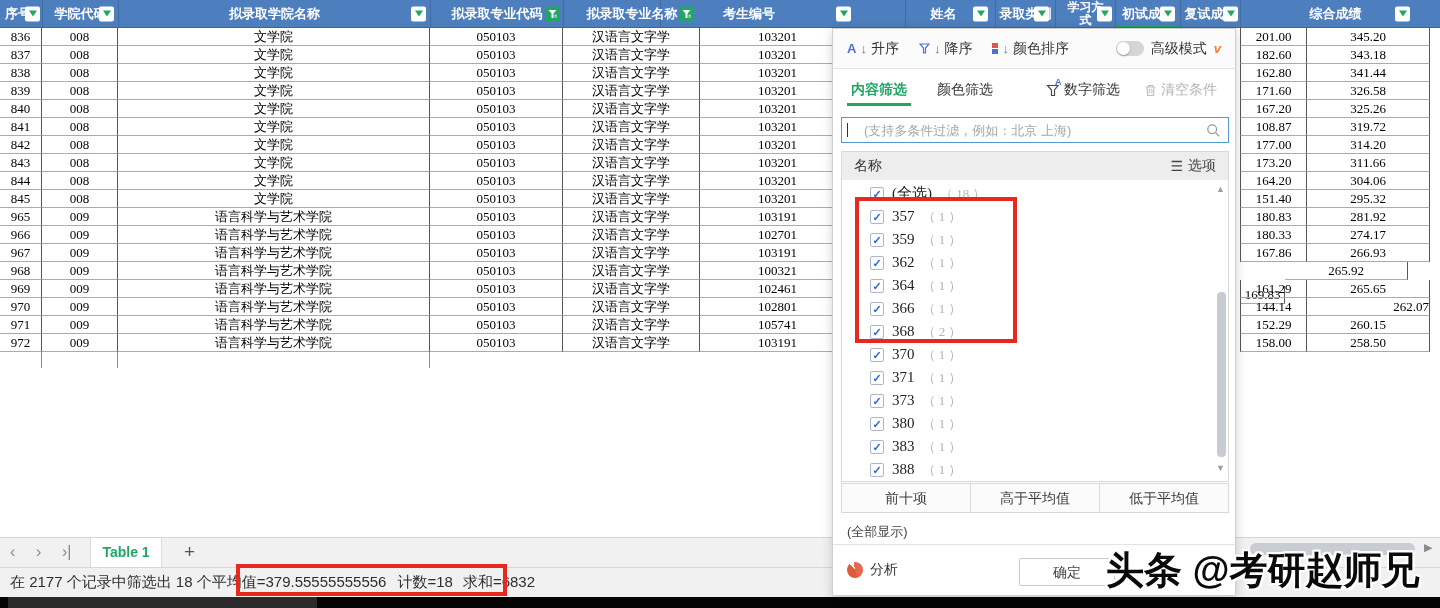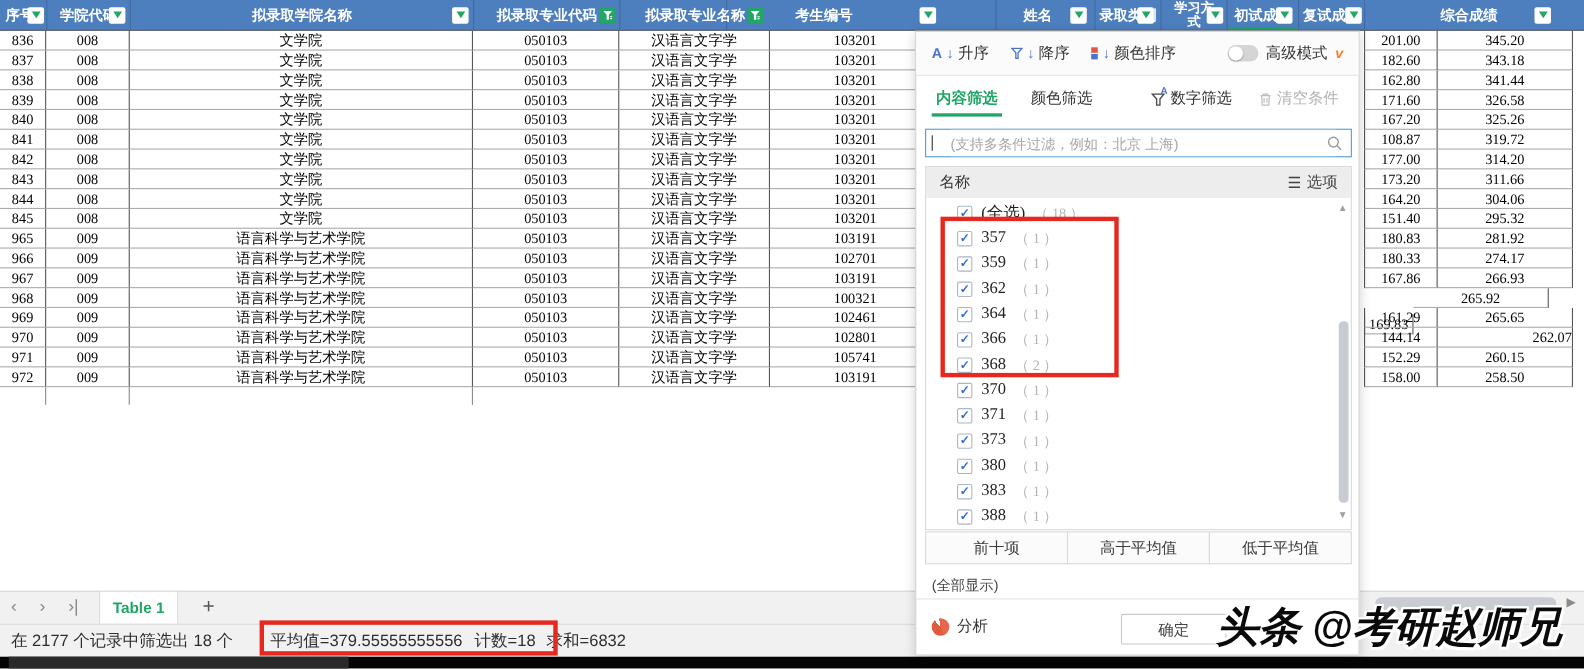--- a/index.html
+++ b/index.html
@@ -48,21 +48,21 @@
               color:#555; font-size:19px; padding:0 6px; }
   #hthumb { position:absolute; left:1250px; top:543px; width:165px; height:12px;
             background:#c9cdd3; border-radius:6px; z-index:3; }
   #harrow { position:absolute; left:1424px; top:541px; color:#8a8a8a; font-size:11px; z-index:3; }
 
   
   #statusbar { position:absolute; left:0; top:567px; width:1440px; height:30px;
                background:#f1f1f1; border-top:1px solid #d9d9d9; z-index:2;
                display:flex; align-items:center; font-size:15px; color:#2e2e2e; }
   #statusbar .s1 { margin-left:10px; }
-  #statusbar .s2 { margin-left:34px; }
+  #statusbar .s2 { }
   #statusbar .s3 { margin-left:11px; }
   #statusbar .s4 { margin-left:10px; }
 
   
   #blackbar { position:absolute; left:0; top:597px; width:1440px; height:11px;
               background:#050505; z-index:4; }
   #blackseg { position:absolute; left:8px; top:0; width:309px; height:11px; background:#2a2a2a; }
 
   
   #panel { position:absolute; left:832px; top:28px; width:404px; height:568px; background:#fff;
@@ -136,21 +136,21 @@
            text-align:center; line-height:26px; }
 
   
   #redbox1 { position:absolute; left:855px; top:197px; width:162px; height:146px;
              border:4px solid #e7281e; z-index:8; }
   #redbox2 { position:absolute; left:236px; top:564px; width:271px; height:32px;
              border:4px solid #e7281e; z-index:8; }
   #watermark { position:absolute; left:1106px; top:545px; z-index:10; font-size:38px;
              font-weight:900; color:#0a0a0a; white-space:nowrap; letter-spacing:0px;
              text-shadow:-2px 0 #fff, 2px 0 #fff, 0 -2px #fff, 0 2px #fff,
-                         -2px -2px #fff, 2px -2px #fff, -2px 2px #fff, 2px 2px #fff;font-style:italic; }
+                         -2px -2px #fff, 2px -2px #fff, -2px 2px #fff, 2px 2px #fff; }
 </style>
 </head>
 <body>
 
 <div id="app">
 
   <div id="thead">
     <div class="hcell" style="left:0;width:42px">
       <span>序号</span>
       <span class="ddb" style="right:2px">

